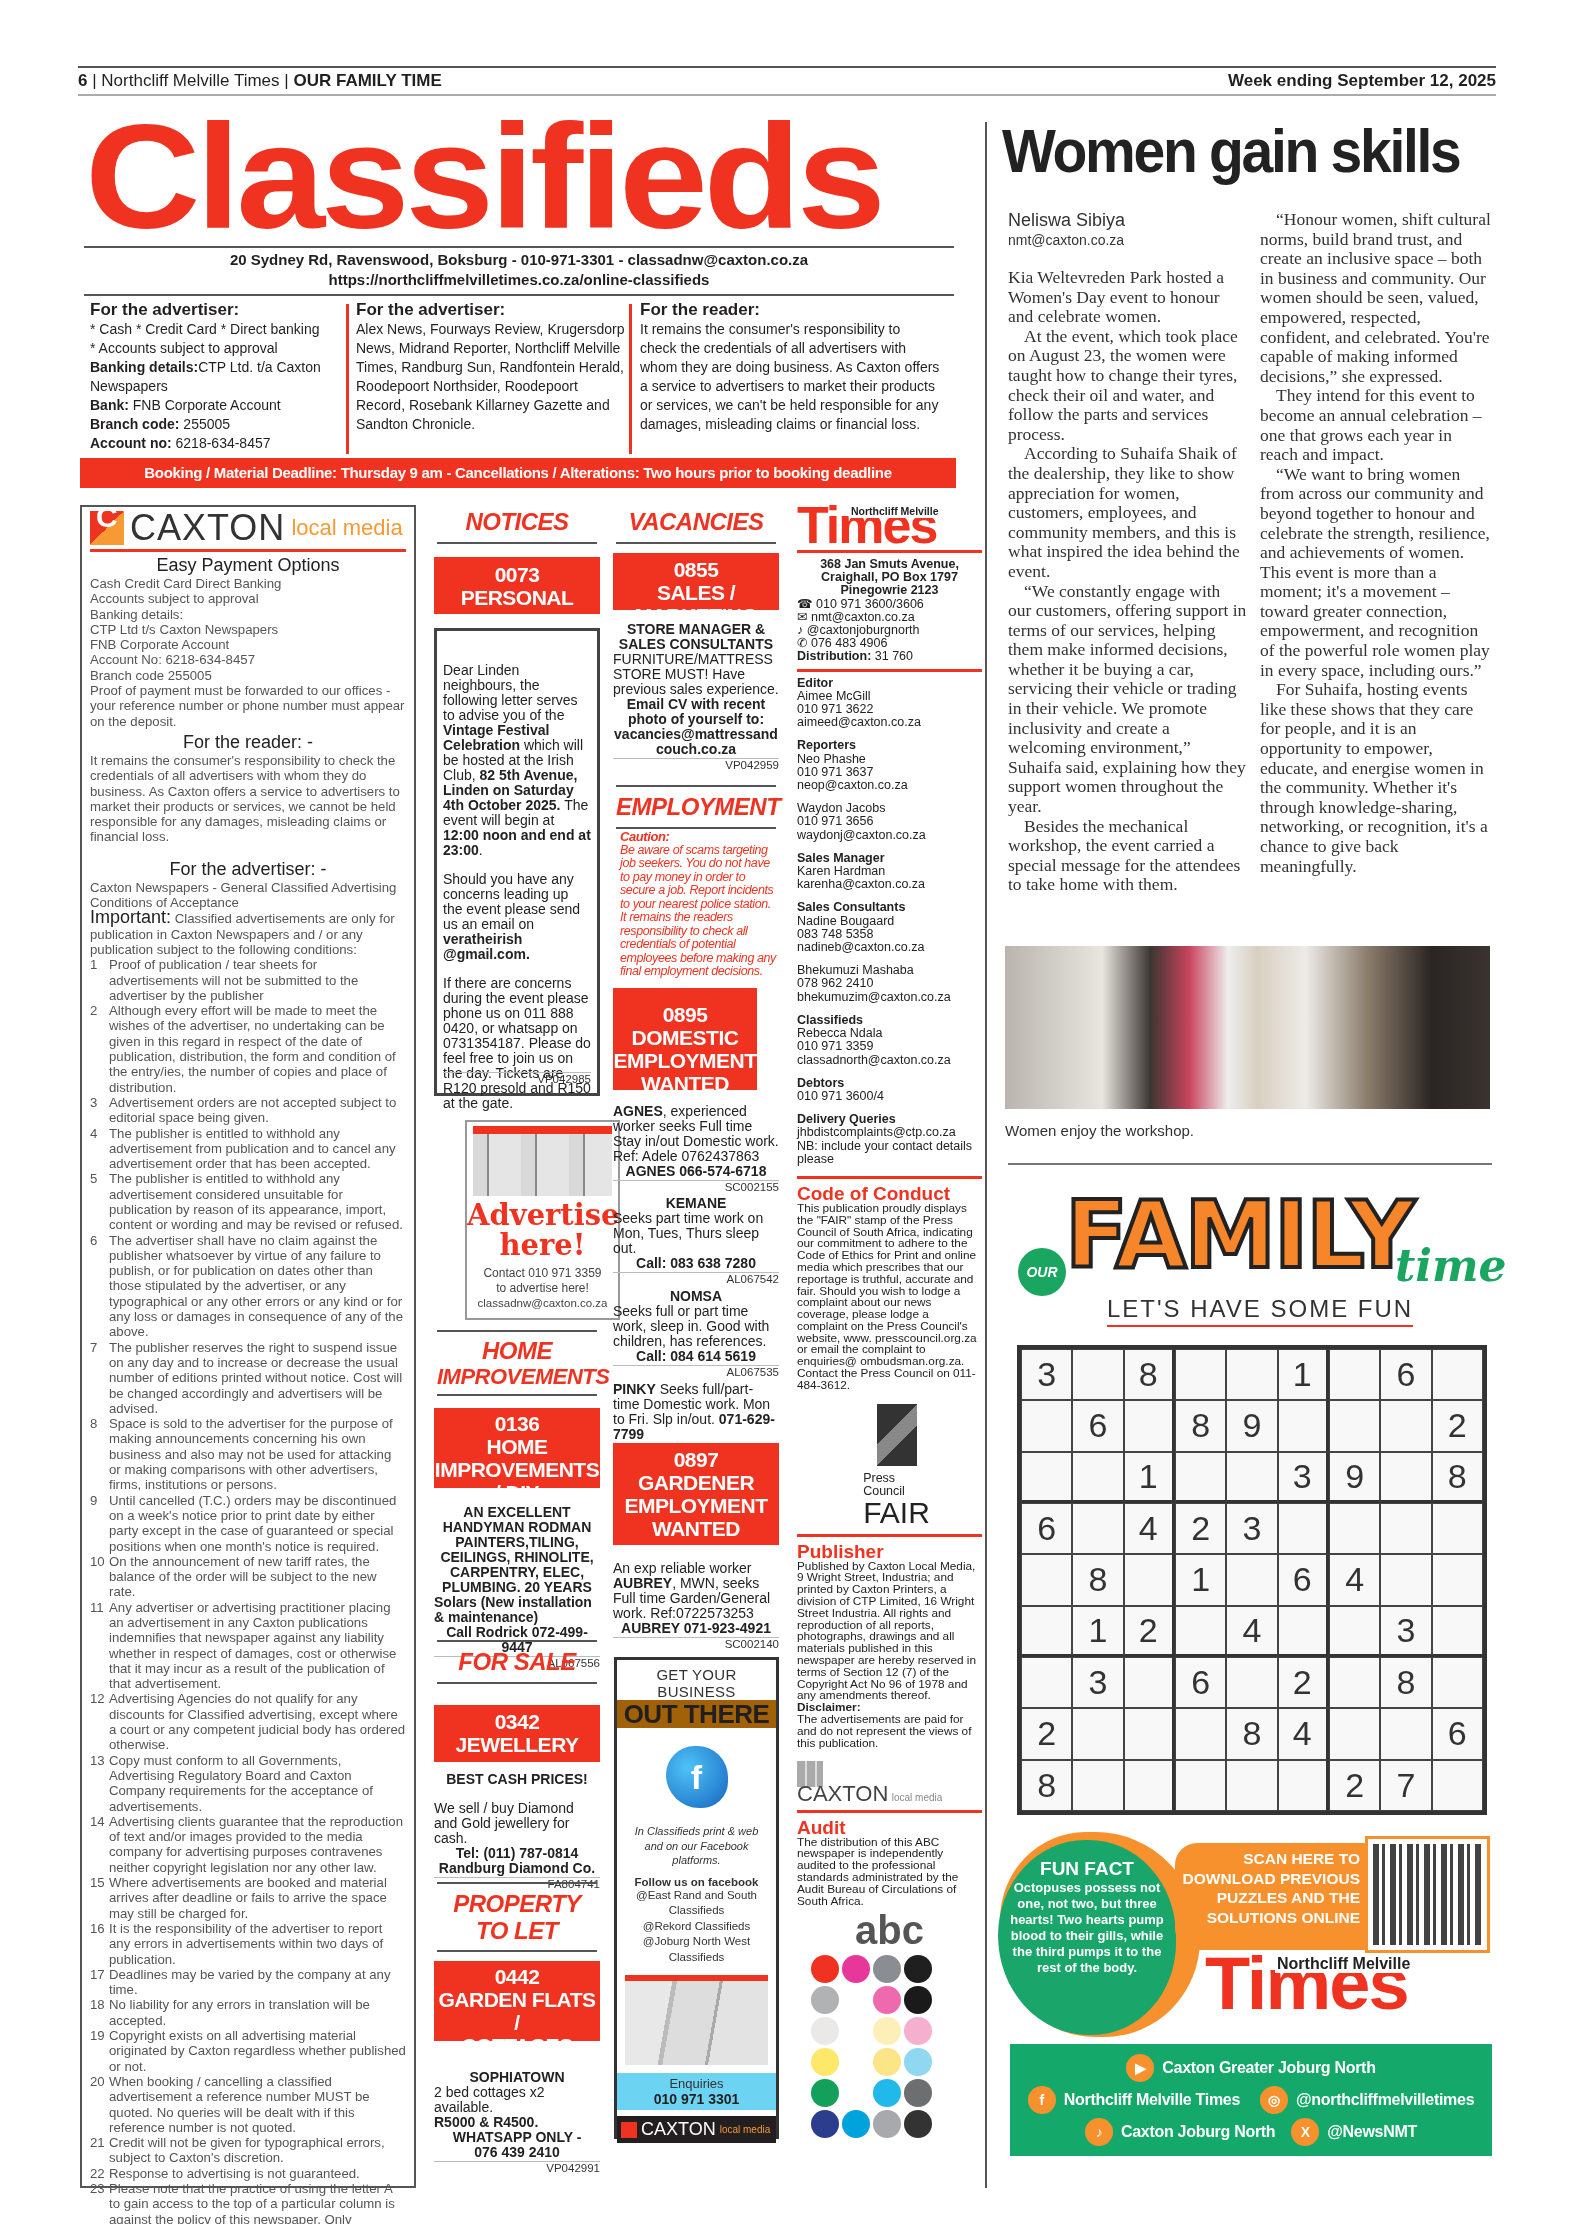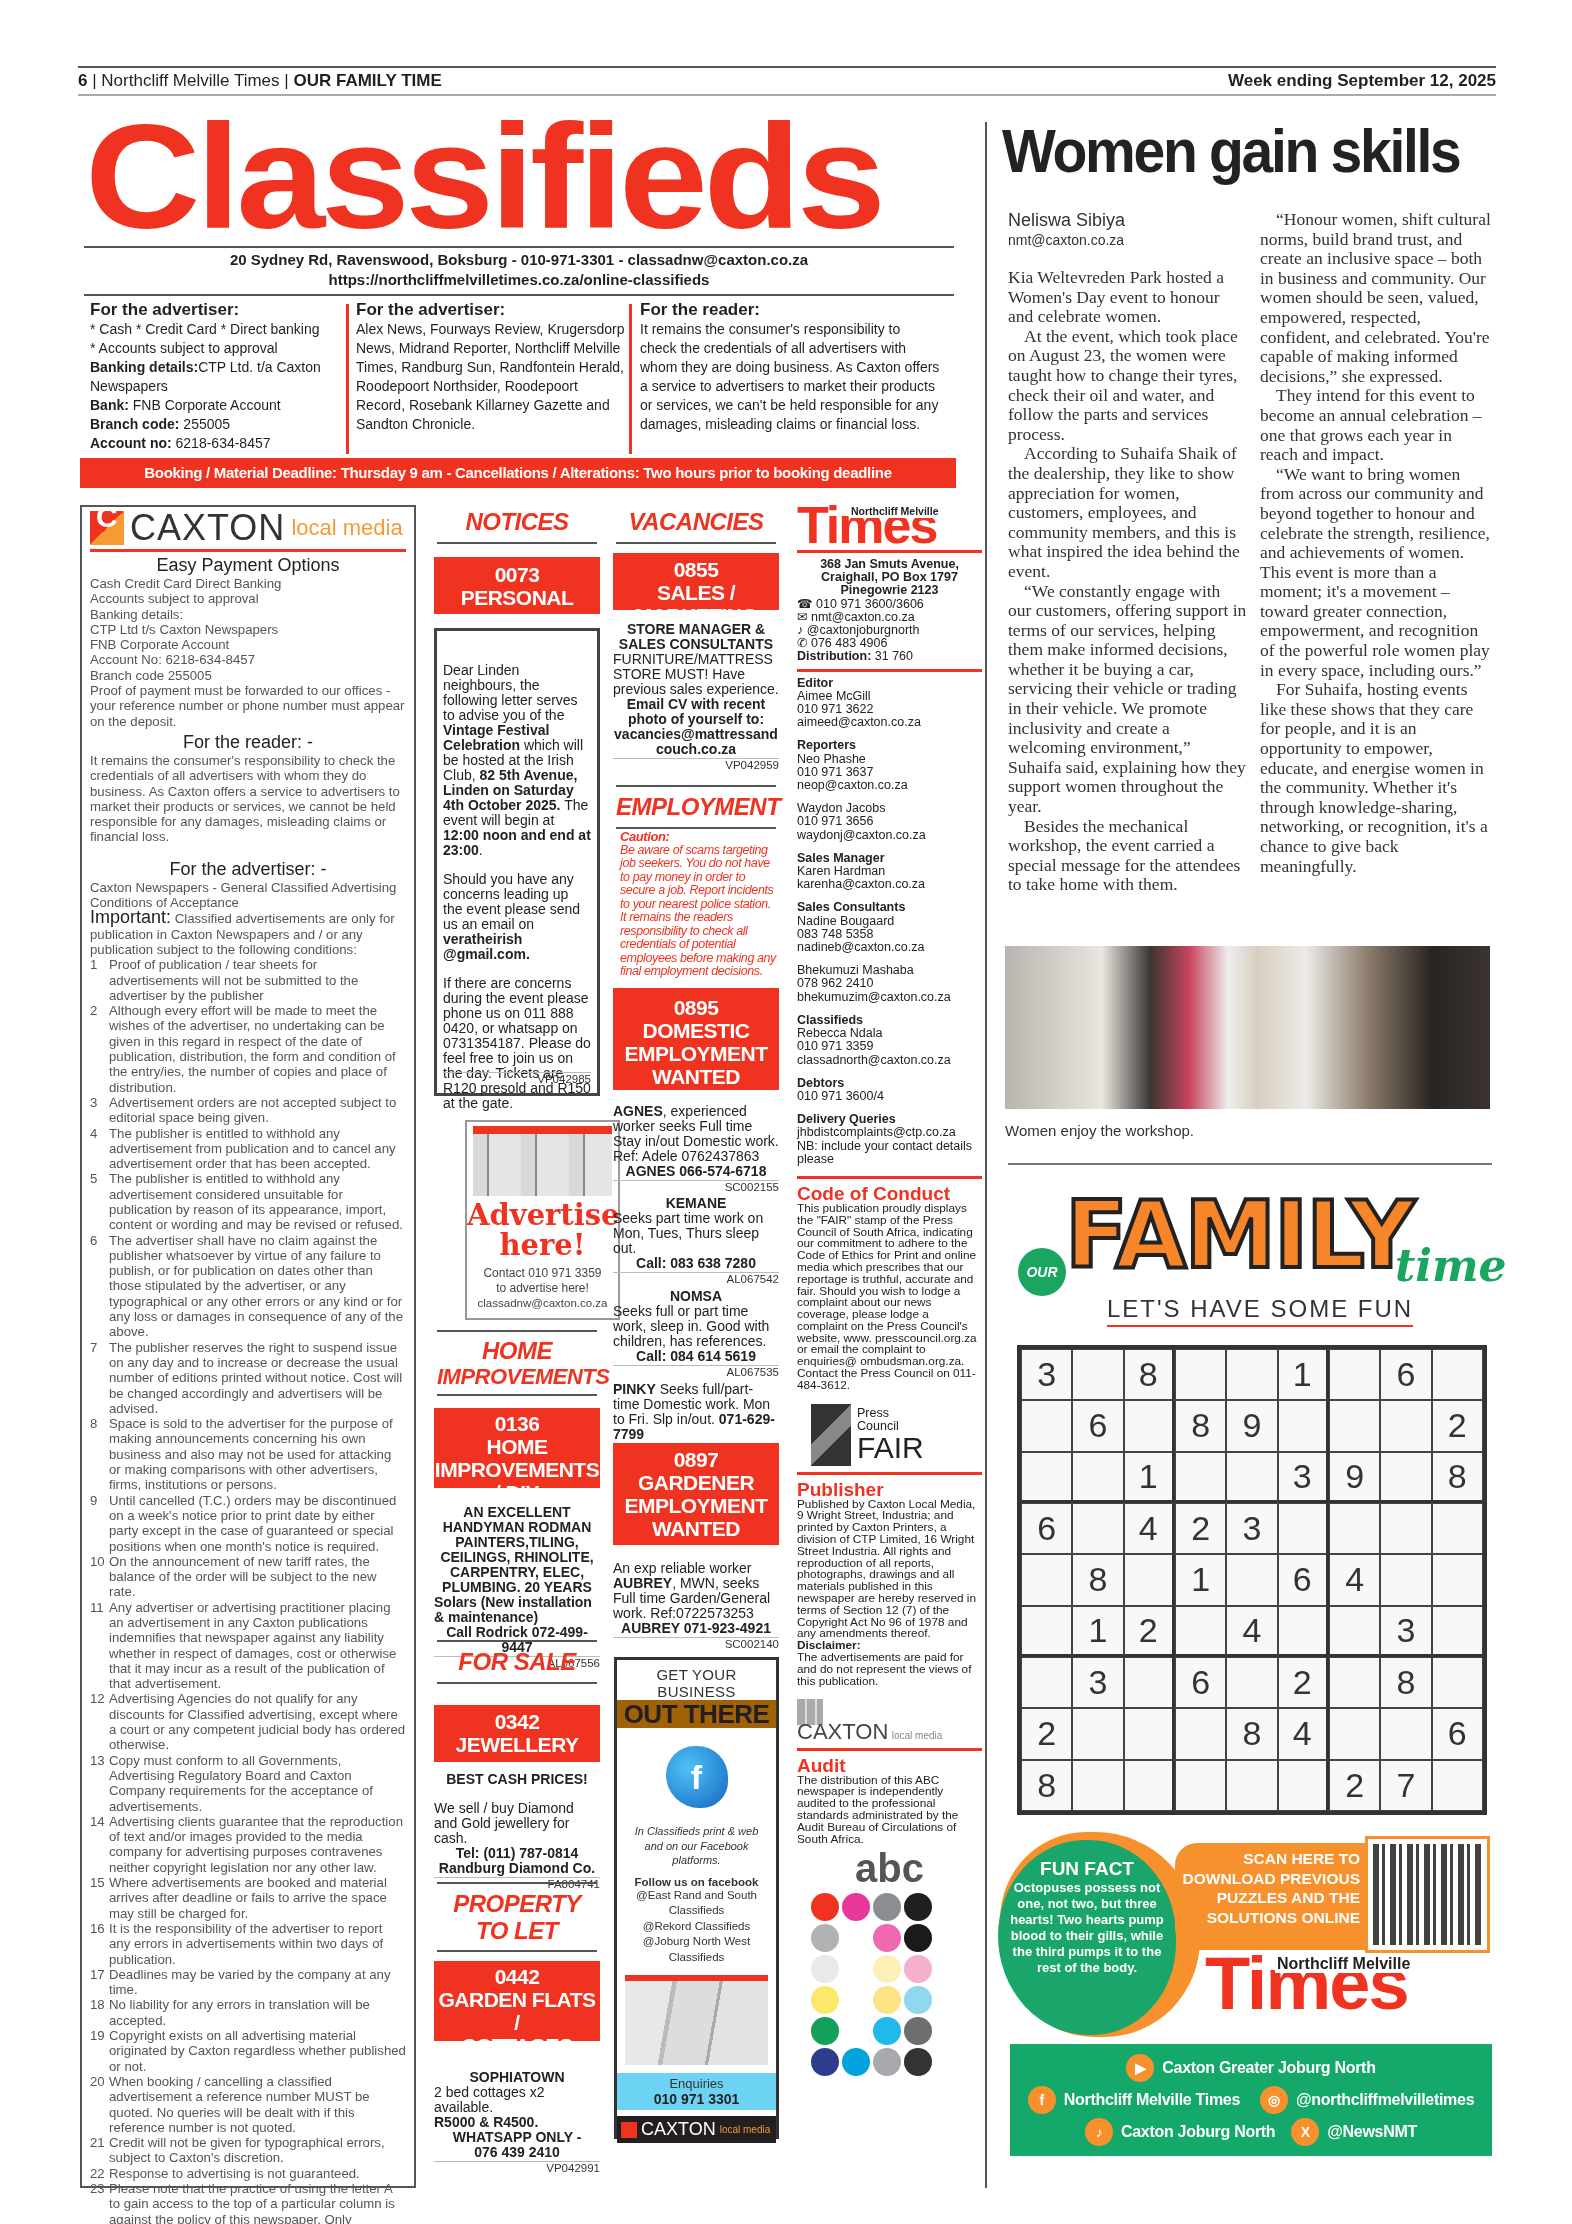--- a/index.html
+++ b/index.html
@@ -360,21 +360,21 @@
 </div>
 <div class="abs" style="left:616px;top:785px;width:160px;">
   <div class="secrule" style="margin-bottom:6px;"></div>
   <div class="sechead">EMPLOYMENT</div>
   <div class="secrule" style="margin-top:6px;"></div>
 </div>
 <div class="abs caution" style="left:620px;top:830px;width:158px;">
   <div style="font-weight:bold;font-size:13px;">Caution:</div>
   <div>Be aware of scams targeting job seekers. You do not have to pay money in order to secure a job. Report incidents to your nearest police station. It remains the readers responsibility to check all credentials of potential employees before making any final employment decisions.</div>
 </div>
-<div class="abs catbox" style="left:613px;top:988px;width:166px;height:102px;padding-top:8px;">
+<div class="abs catbox" style="left:613px;top:988px;width:144px;height:102px;padding-top:15px;">
   <div>0895</div>
   <div>DOMESTIC</div>
   <div>EMPLOYMENT</div>
   <div>WANTED</div>
 </div>
 <div class="abs ad" style="left:613px;top:1104px;width:166px;">
   <div><b>AGNES</b><span>, experienced worker seeks Full time Stay in/out Domestic work. Ref: Adele 0762437863</span></div>
   <div class="c" style="font-weight:bold;">AGNES 066-574-6718</div>
   <div class="ref">SC002155</div>
 </div>
@@ -487,21 +487,21 @@
       </div>
       <div style="margin-bottom: 10px;">
         <div style="font-weight:bold;">Delivery Queries</div>
         <div>jhbdistcomplaints@ctp.co.za</div>
         <div>NB: include your contact details please</div>
       </div>
     </div>
   <div class="nrule"></div>
   <div class="nhead">Code of Conduct</div>
   <div style="font-size:11.8px;line-height:11.8px;">This publication proudly displays the "FAIR" stamp of the Press Council of South Africa, indicating our commitment to adhere to the Code of Ethics for Print and online media which prescribes that our reportage is truthful, accurate and fair. Should you wish to lodge a complaint about our news coverage, please lodge a complaint on the Press Council's website, www. presscouncil.org.za or email the complaint to enquiries@ ombudsman.org.za. Contact the Press Council on 011-484-3612.</div>
-  <div style="display:flex;align-items:center;gap:6px;margin:12px 0 6px 14px;">
+  <div style="display:flex;align-items:center;gap:6px;margin:12px 0 6px 14px;flex-direction:column;">
     <div style="width:40px;height:62px;background:linear-gradient(135deg,#333 0 40%,#888 40% 60%,#333 60%);"></div>
     <div style="line-height:13px;">
       <div>Press</div>
       <div>Council</div>
       <div style="font-size:30px;line-height:30px;">FAIR</div>
     </div>
   </div>
   <div class="nrule"></div>
   <div class="nhead">Publisher</div>
   <div style="font-size:11.8px;line-height:11.8px;">Published by Caxton Local Media, 9 Wright Street, Industria; and printed by Caxton Printers, a division of CTP Limited, 16 Wright Street Industria. All rights and reproduction of all reports, photographs, drawings and all materials published in this newspaper are hereby reserved in terms of Section 12 (7) of the Copyright Act No 96 of 1978 and any amendments thereof.</div>

